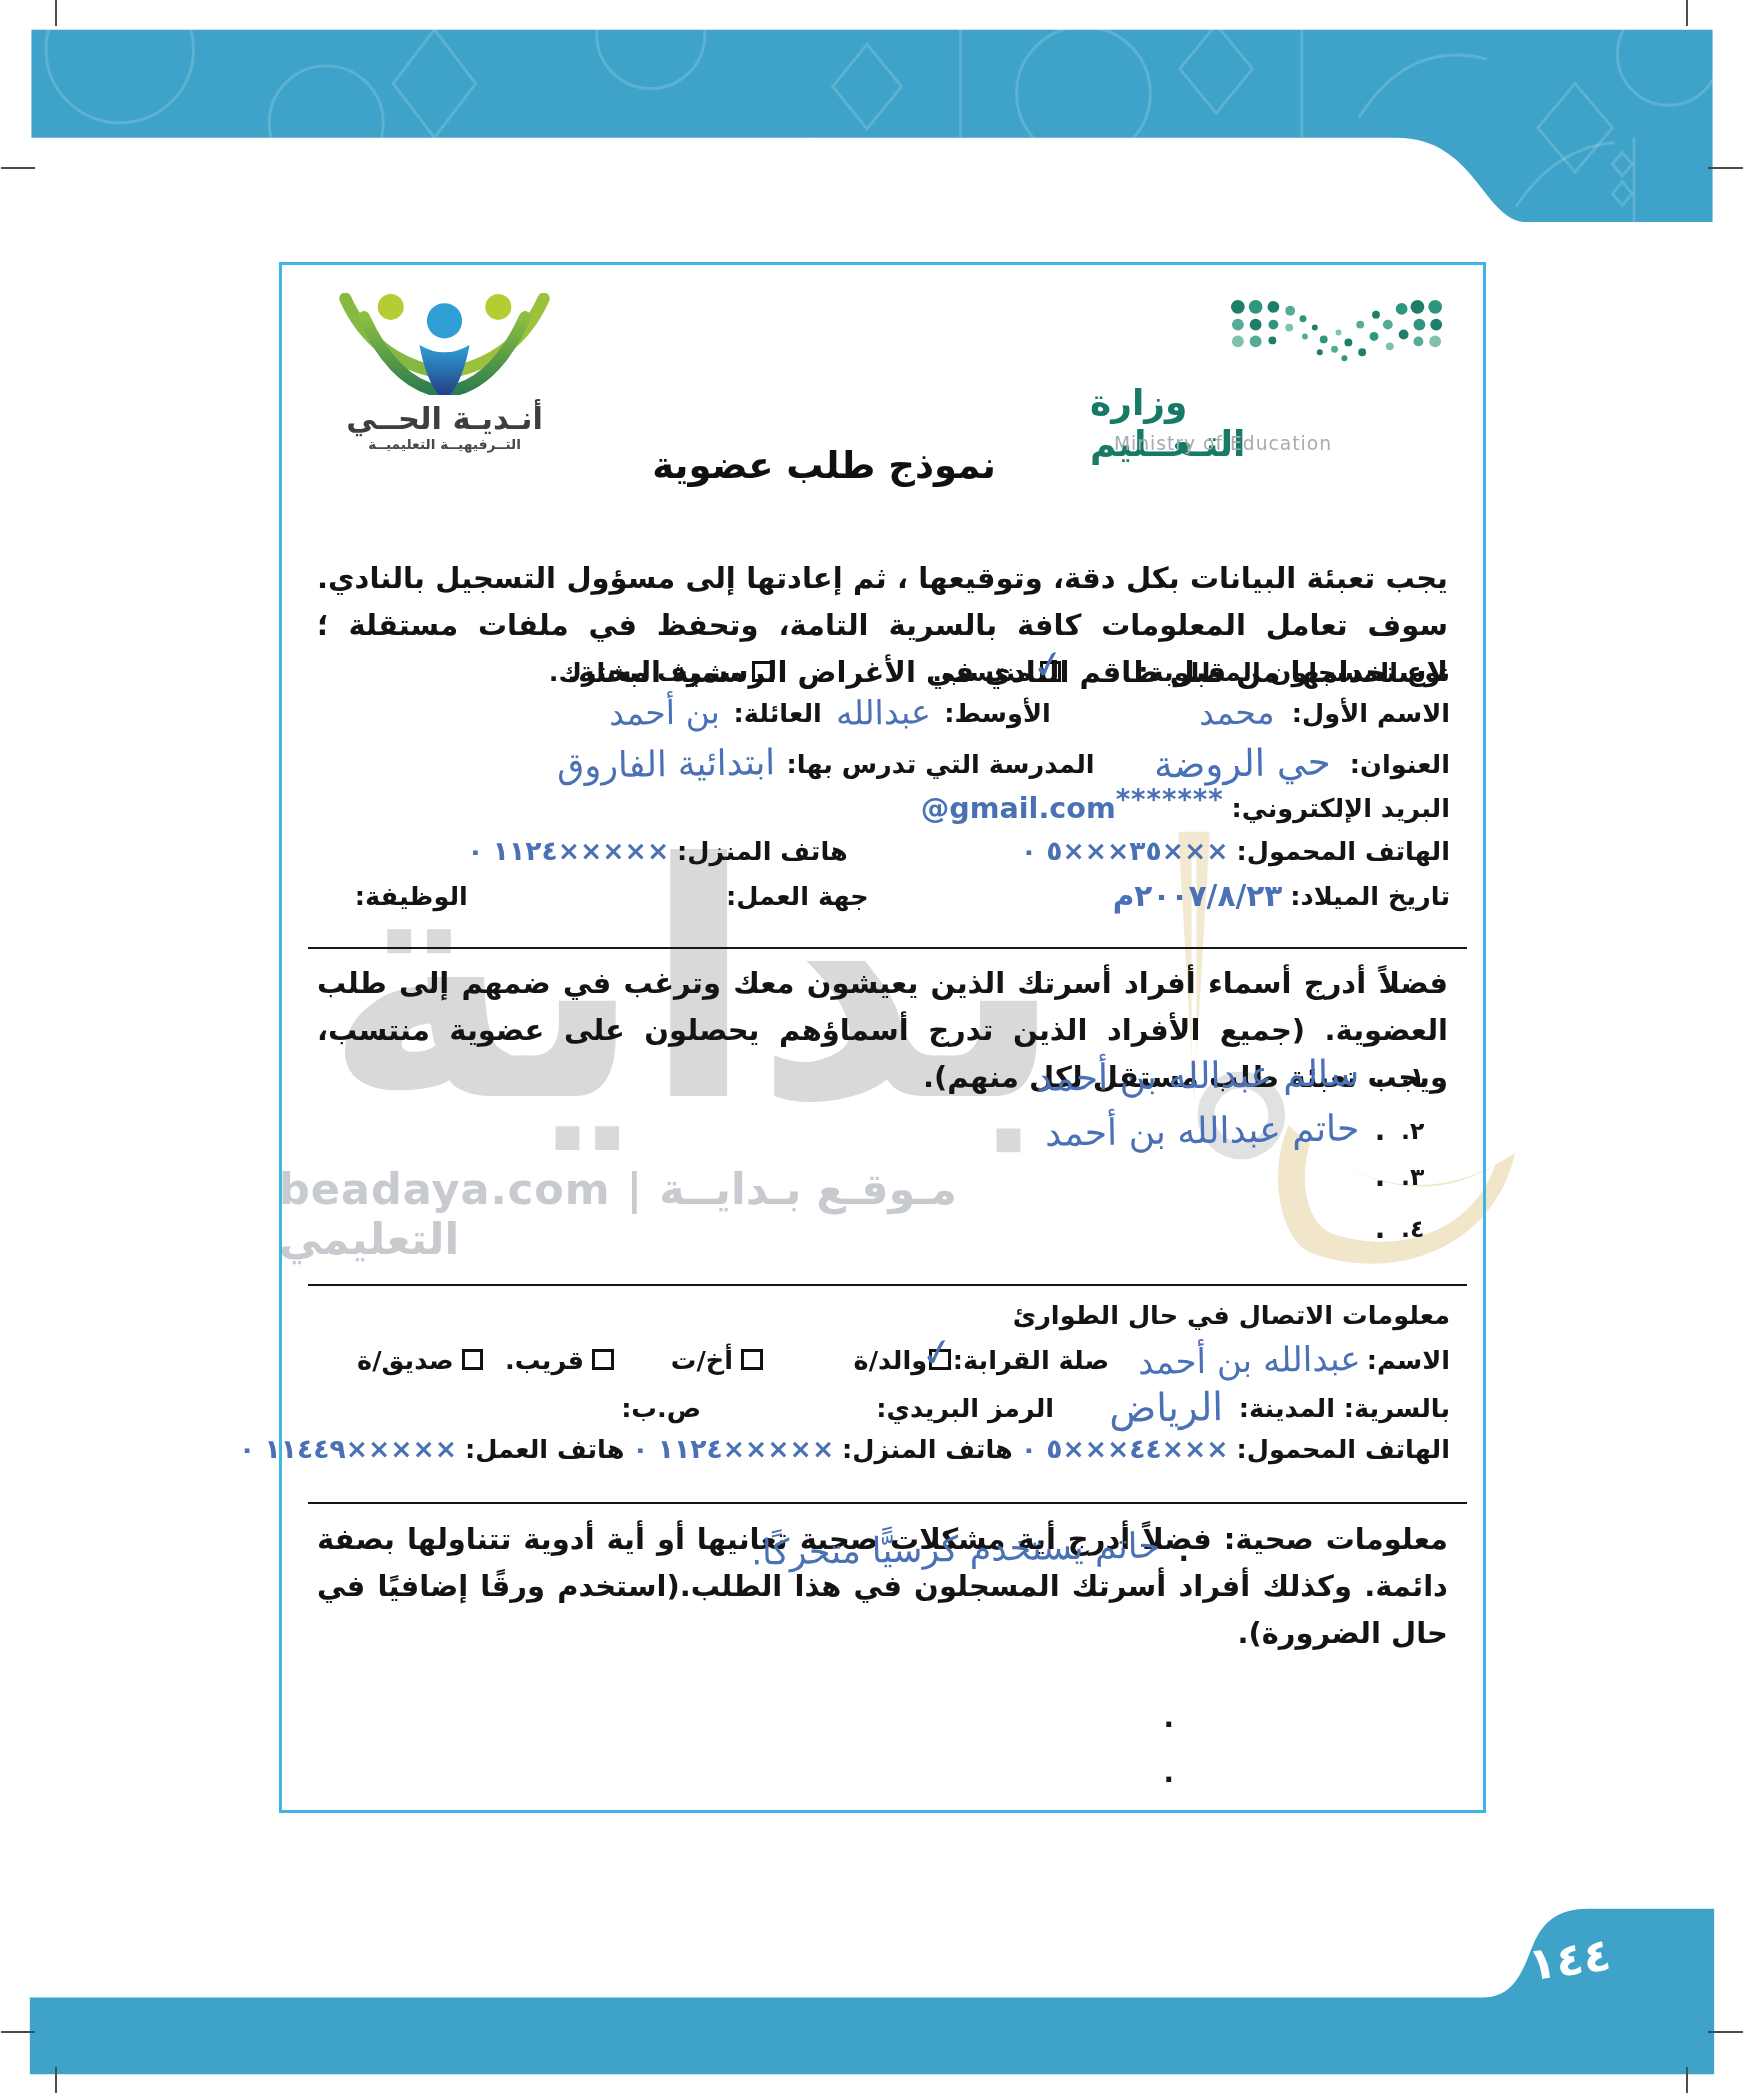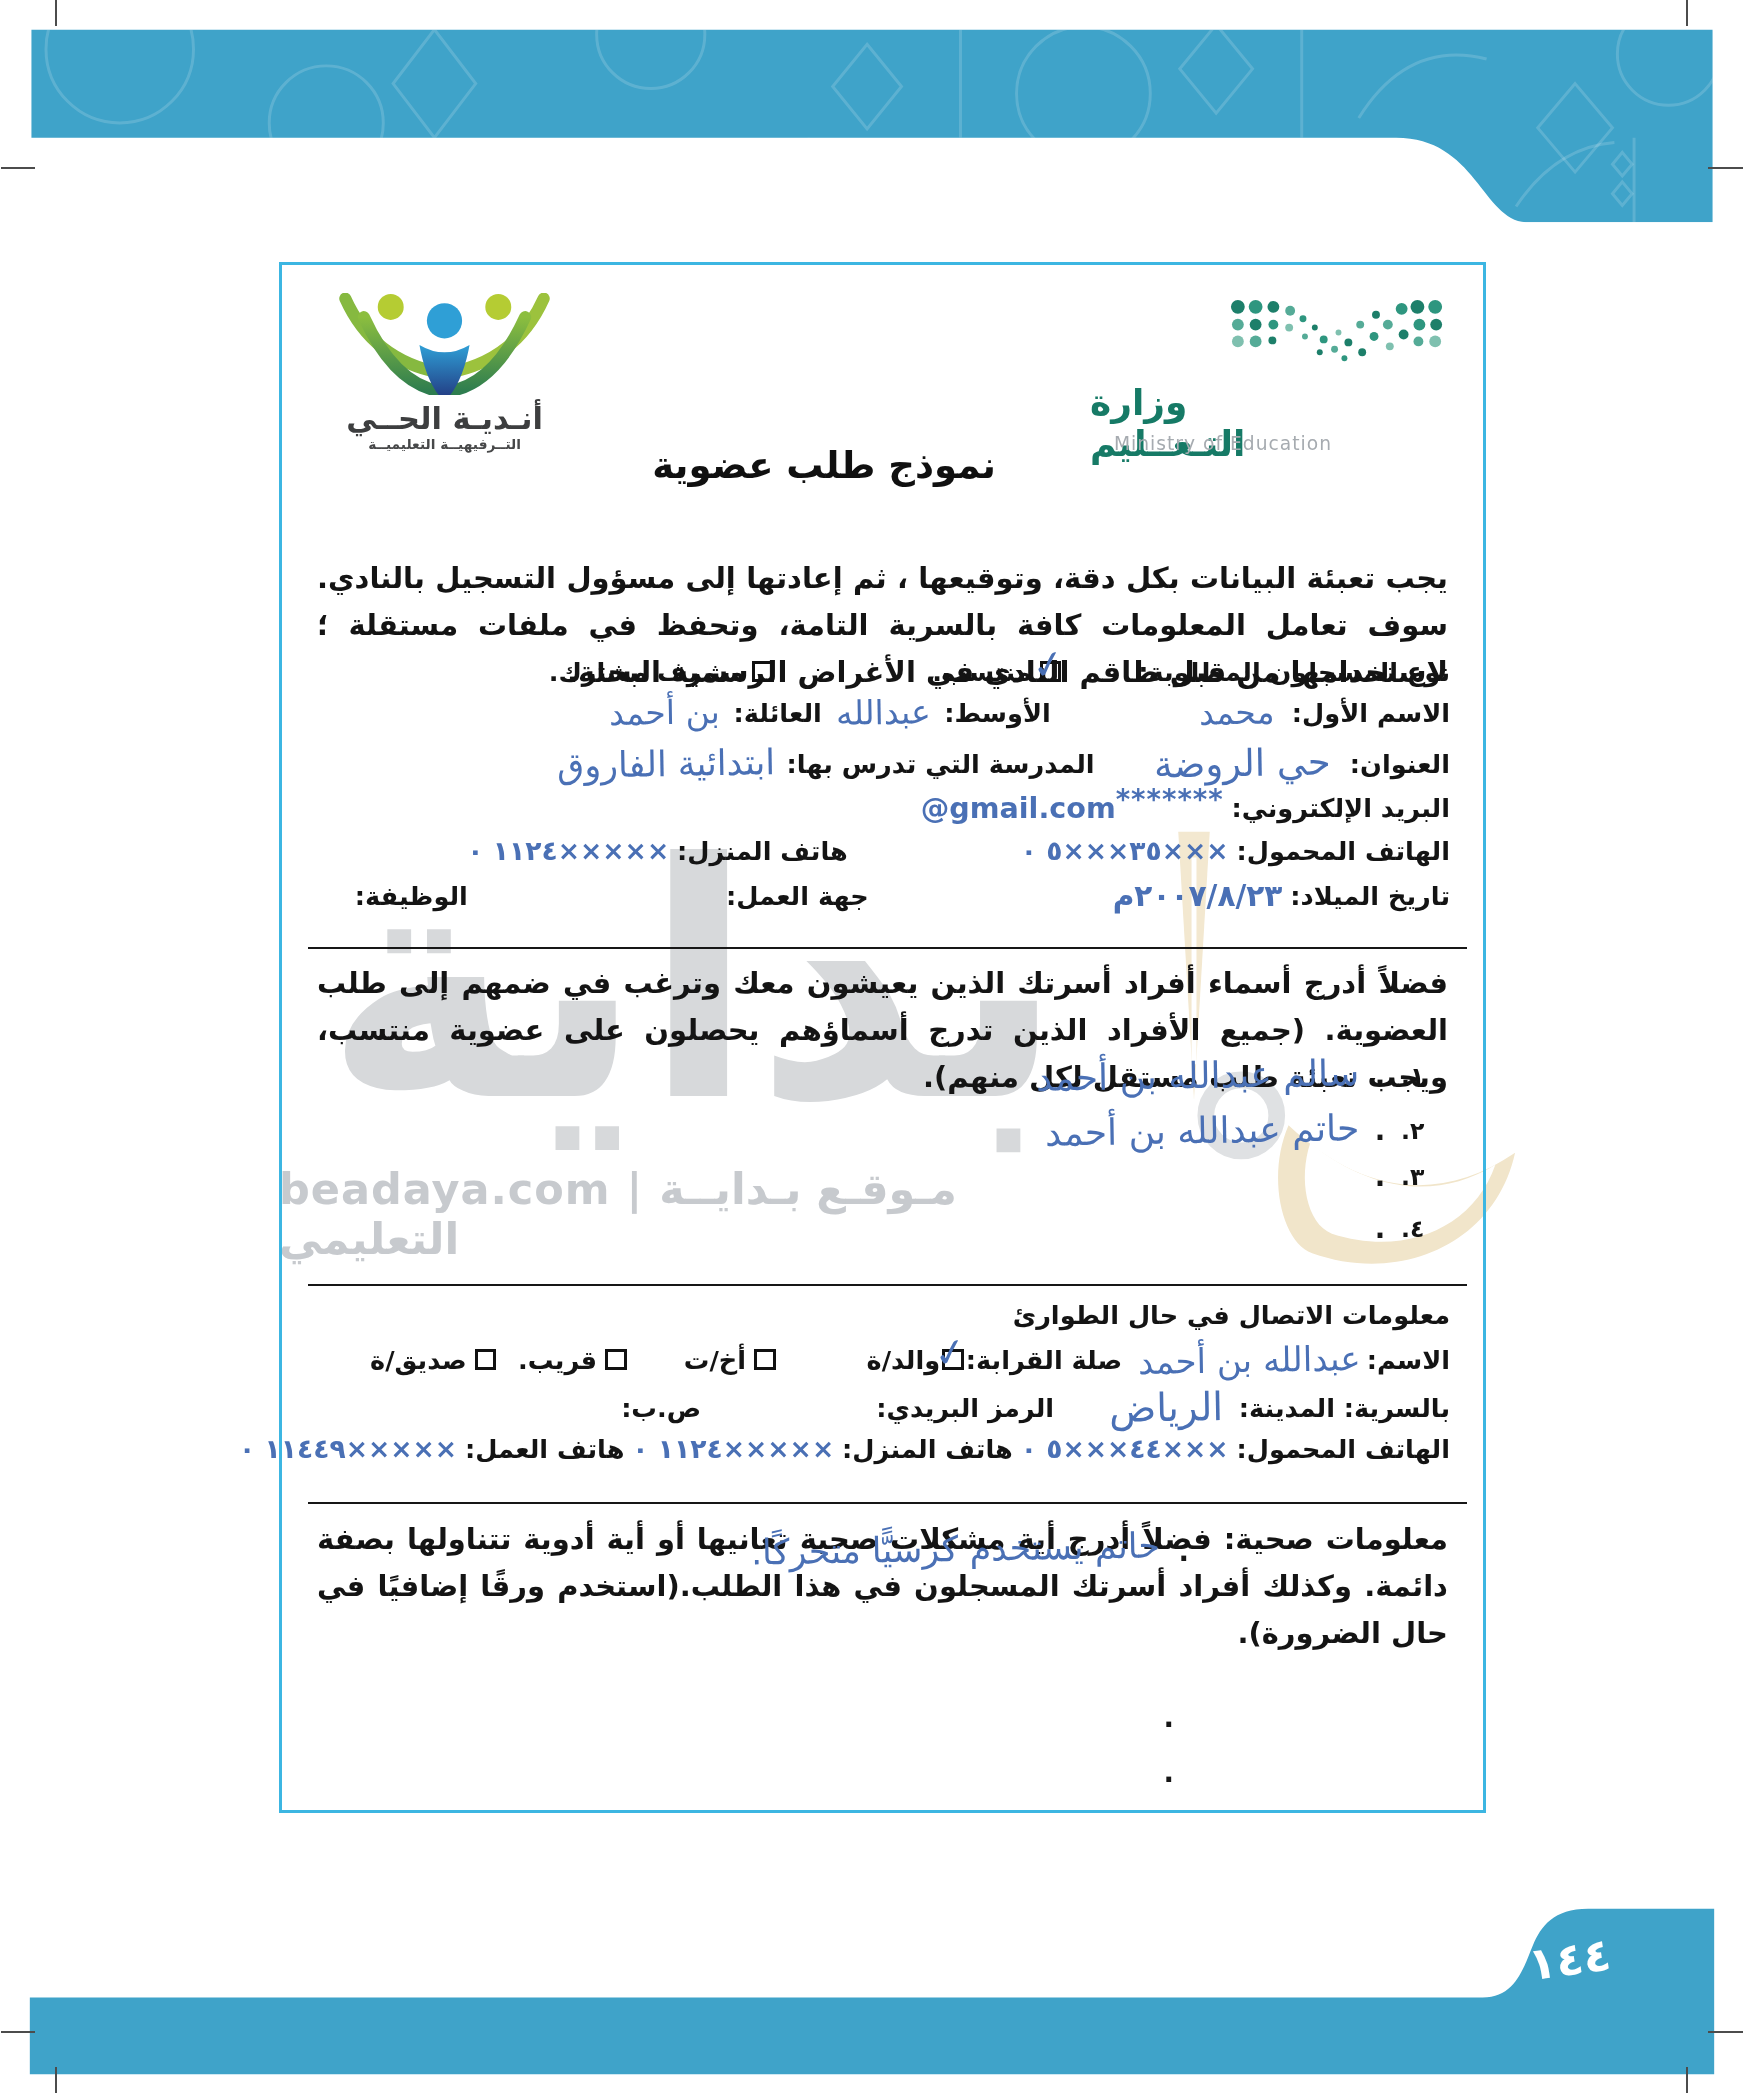--- a/index.html
+++ b/index.html
@@ -256,21 +256,21 @@
 
     <div class="sep" style="top:1019px;"></div>
 
     <div class="row" style="top:1030px;height:39px;">
       <span class="lbl">معلومات الاتصال في حال الطوارئ</span>
     </div>
 
     <div class="row" style="top:1072px;height:45px;">
       <span class="lbl">الاسم:</span>
       <span class="hw" style="margin:0 5.9px;font-size:34px;">عبدالله بن أحمد</span>
-      <span class="lbl" style="margin-right:10px;">صلة القرابة:</span>
+      <span class="lbl" style="margin-right:23px;">صلة القرابة:</span>
       <span class="cb checked" style="margin:0 2px;"></span>
       <span class="lbl">والد/ة</span>
       <span class="cb" style="margin-right:91px;"></span>
       <span class="lbl">أخ/ت</span>
       <span class="cb" style="margin-right:57px;"></span>
       <span class="lbl">قريب.</span>
       <span class="cb" style="margin-right:21.7px;"></span>
       <span class="lbl">صديق/ة</span>
     </div>
 

